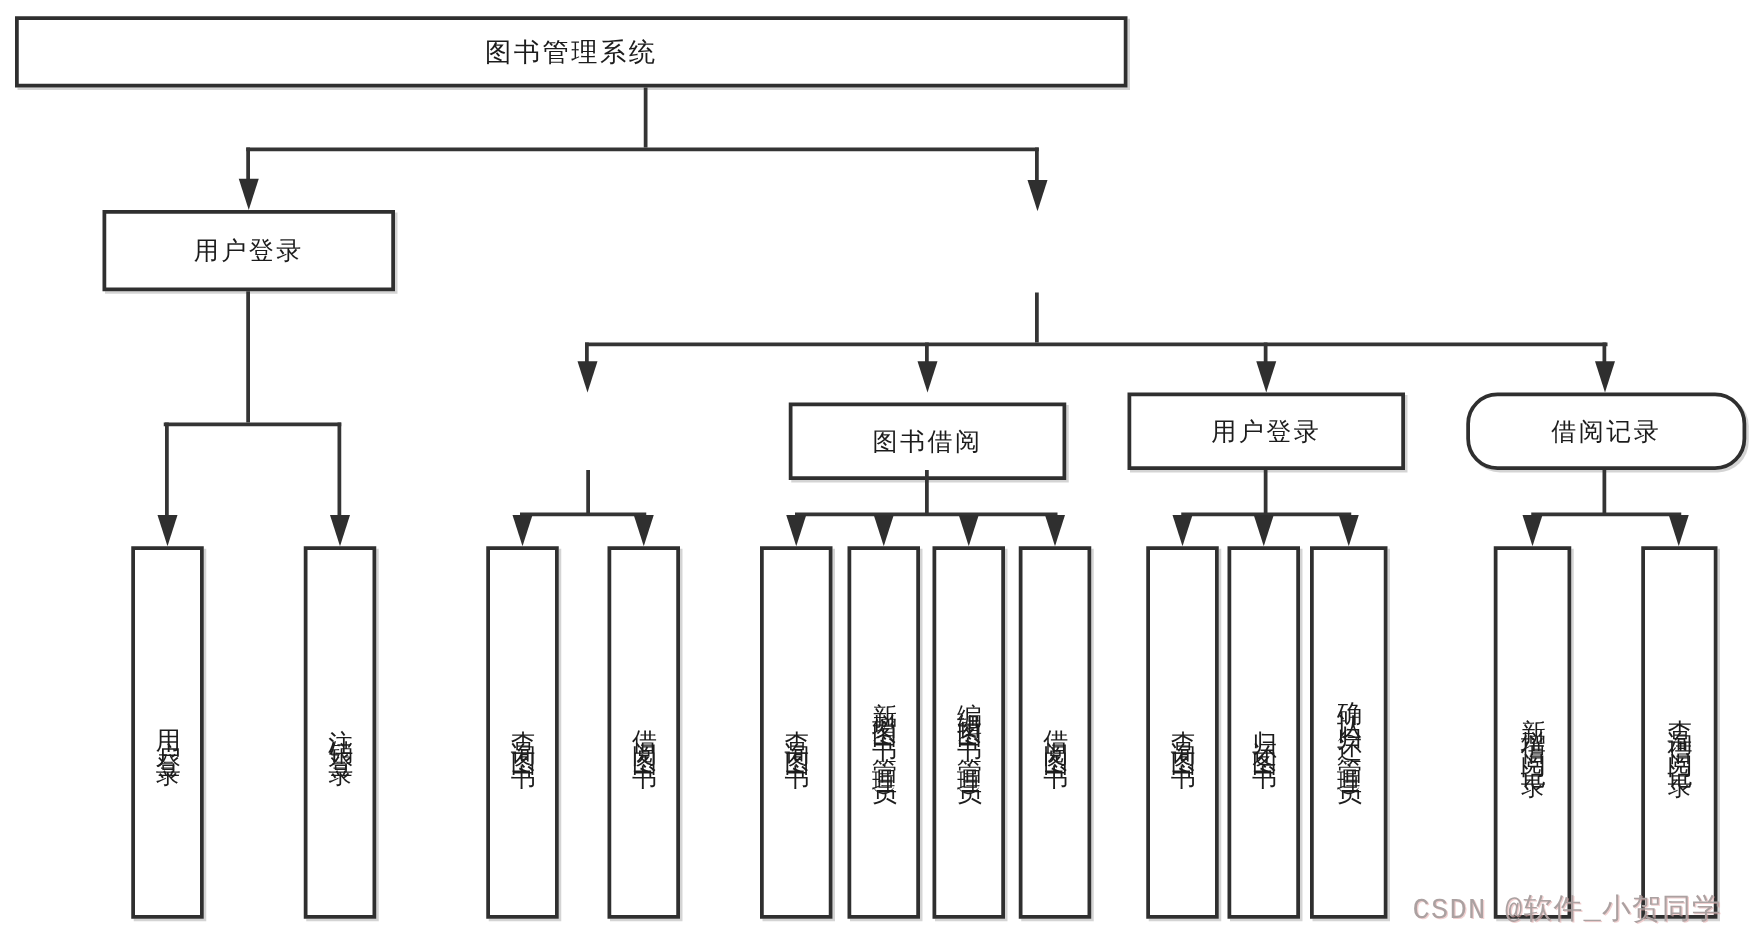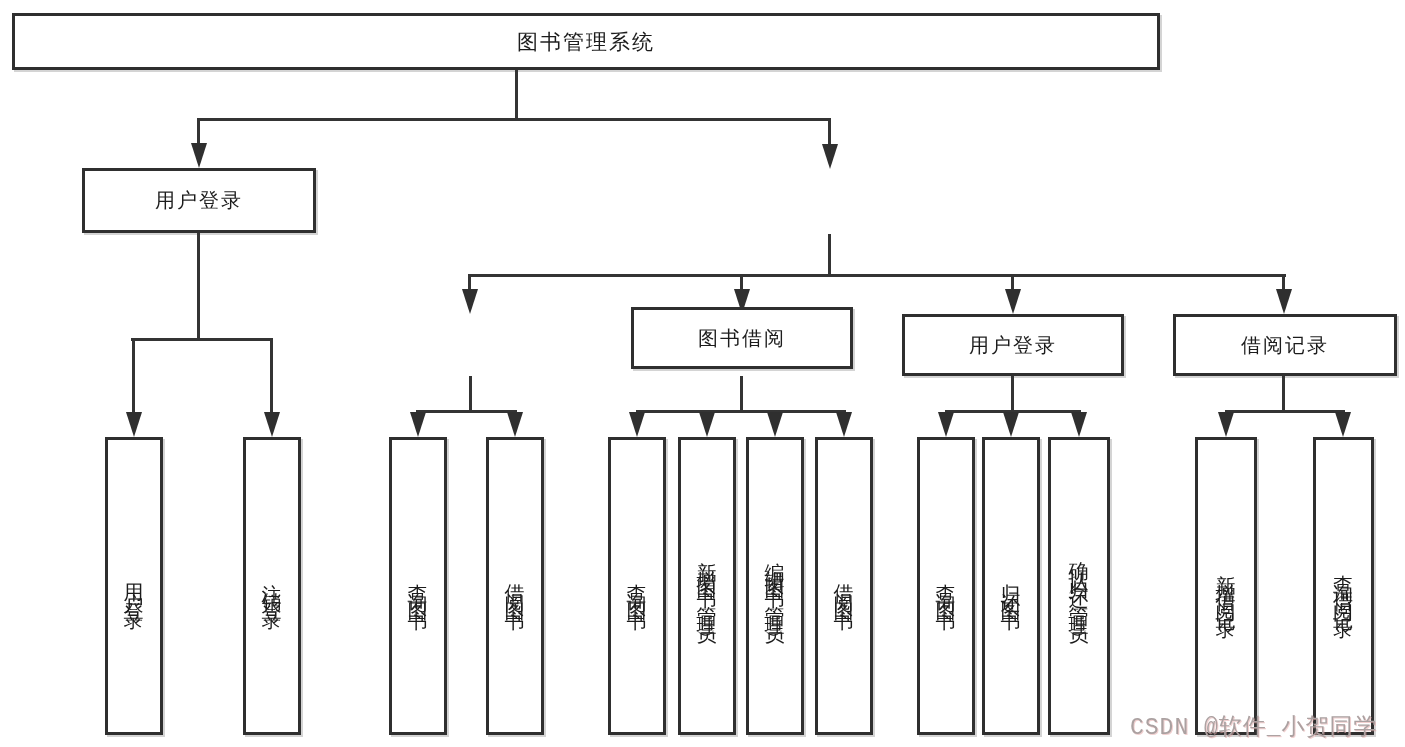--- a/index.html
+++ b/index.html
@@ -54,21 +54,21 @@
     white-space: nowrap;
     text-shadow: 1px 1px 0 rgba(230,170,170,.55);
     font-family: Liberation Mono, monospace;
   }
 </style>
 </head>
 <body>
 
 <div class="canvas">
 
-  <div class="box hbox root" style="left:12px;top:13px;width:1148px;height:57px;">图书管理系统</div>
+  <div class="box hbox root" style="left:12px;top:13px;width:890px;height:57px;">图书管理系统</div>
 
   <div class="vline" style="left:515px;top:70px;height:48px;"></div>
   <div class="hline" style="left:197px;top:118px;width:634px;"></div>
   <div class="vline" style="left:197px;top:118px;height:26px;"></div>
   <div class="arrow" style="left:191px;top:143px;"></div>
   <div class="vline" style="left:828px;top:118px;height:26px;"></div>
   <div class="arrow" style="left:822px;top:144px;"></div>
 
   <div class="box hbox" style="left:82px;top:168px;width:234px;height:65px;">用户登录</div>
 
@@ -83,23 +83,23 @@
   <div class="hline" style="left:468px;top:274px;width:818px;"></div>
   <div class="vline" style="left:468px;top:274px;height:16px;"></div>
   <div class="arrow" style="left:462px;top:289px;"></div>
   <div class="vline" style="left:740px;top:274px;height:16px;"></div>
   <div class="arrow" style="left:734px;top:289px;"></div>
   <div class="vline" style="left:1011px;top:274px;height:16px;"></div>
   <div class="arrow" style="left:1005px;top:289px;"></div>
   <div class="vline" style="left:1282px;top:274px;height:16px;"></div>
   <div class="arrow" style="left:1276px;top:289px;"></div>
 
-  <div class="box hbox" style="left:631px;top:307px;width:222px;height:62px;font-family:Liberation Mono, monospace;">图书借阅</div>
+  <div class="box hbox" style="left:631px;top:322px;width:222px;height:62px;font-family:Liberation Mono, monospace;">图书借阅</div>
   <div class="box hbox" style="left:902px;top:314px;width:222px;height:62px;">用户登录</div>
-  <div class="box hbox" style="left:1173px;top:314px;width:224px;height:62px;">借阅记录</div>
+  <div class="box hbox" style="left:1173px;top:314px;width:224px;height:62px;border-radius:25px;">借阅记录</div>
 
   <div class="vline" style="left:469px;top:376px;height:35px;"></div>
   <div class="hline" style="left:416px;top:410px;width:101px;"></div>
   <div class="arrow" style="left:410px;top:412px;"></div>
   <div class="arrow" style="left:507px;top:412px;"></div>
 
   <div class="vline" style="left:740px;top:376px;height:35px;"></div>
   <div class="hline" style="left:636px;top:410px;width:210px;"></div>
   <div class="arrow" style="left:629px;top:412px;"></div>
   <div class="arrow" style="left:699px;top:412px;"></div>

